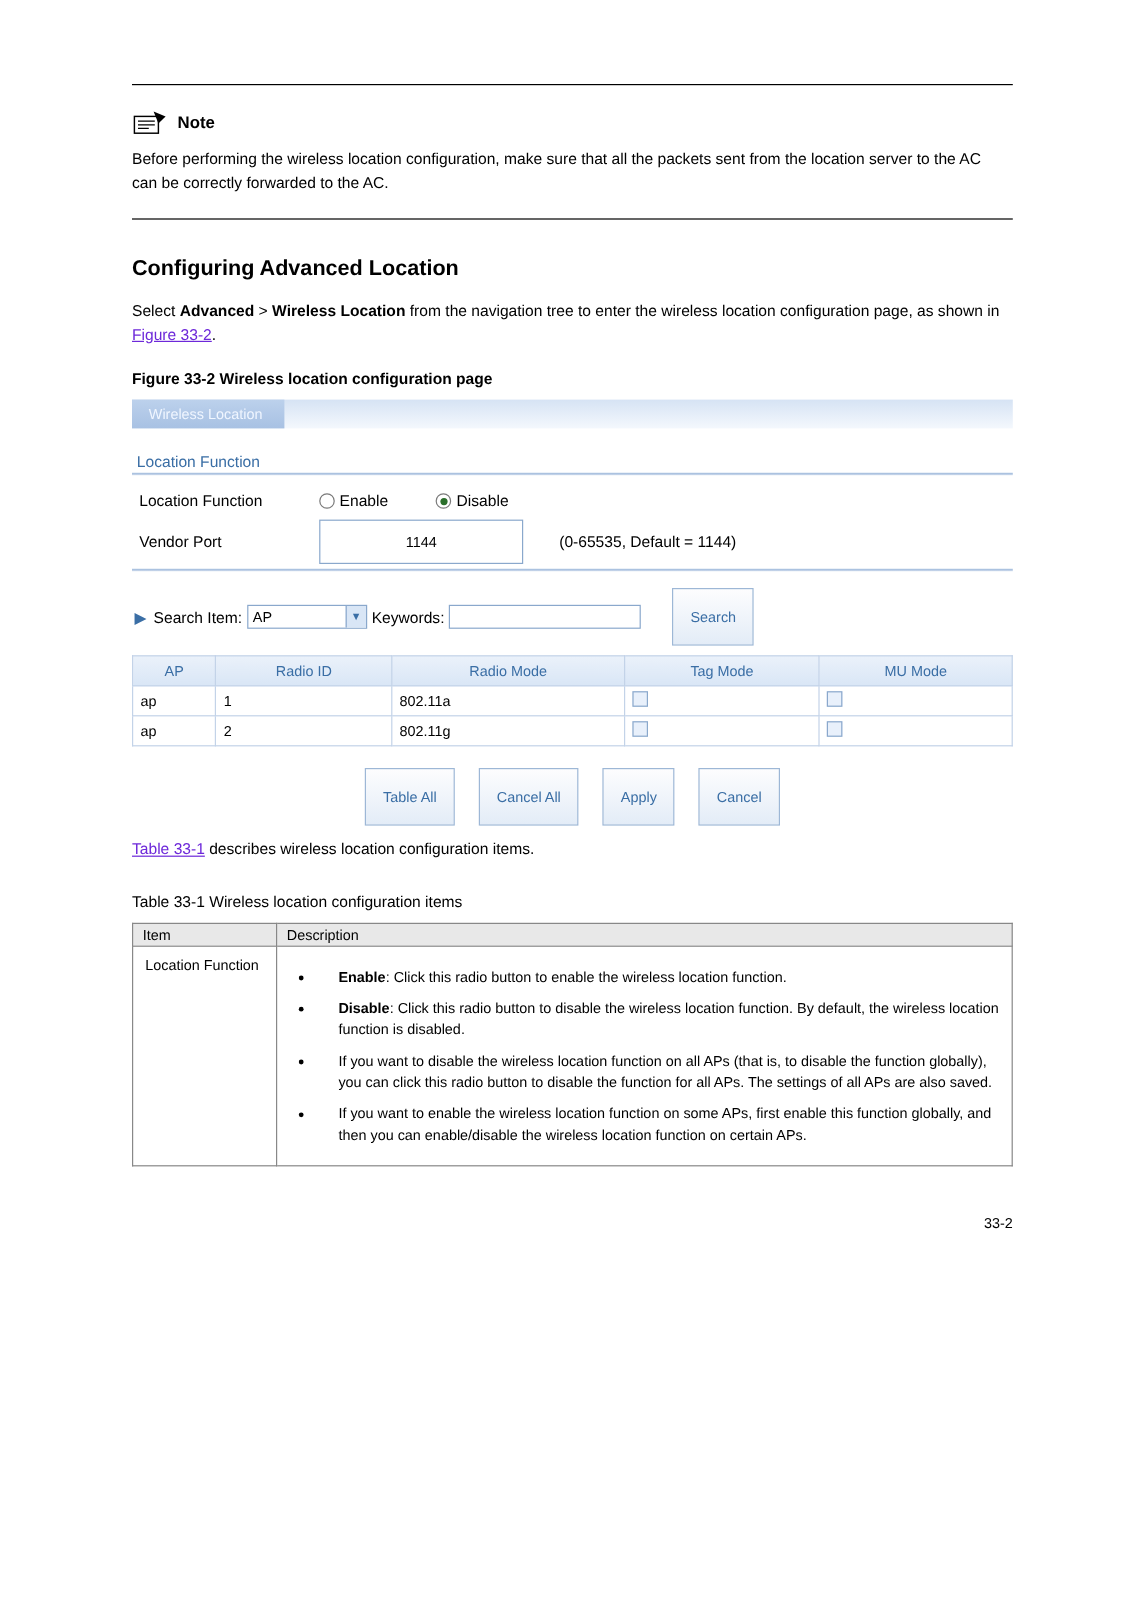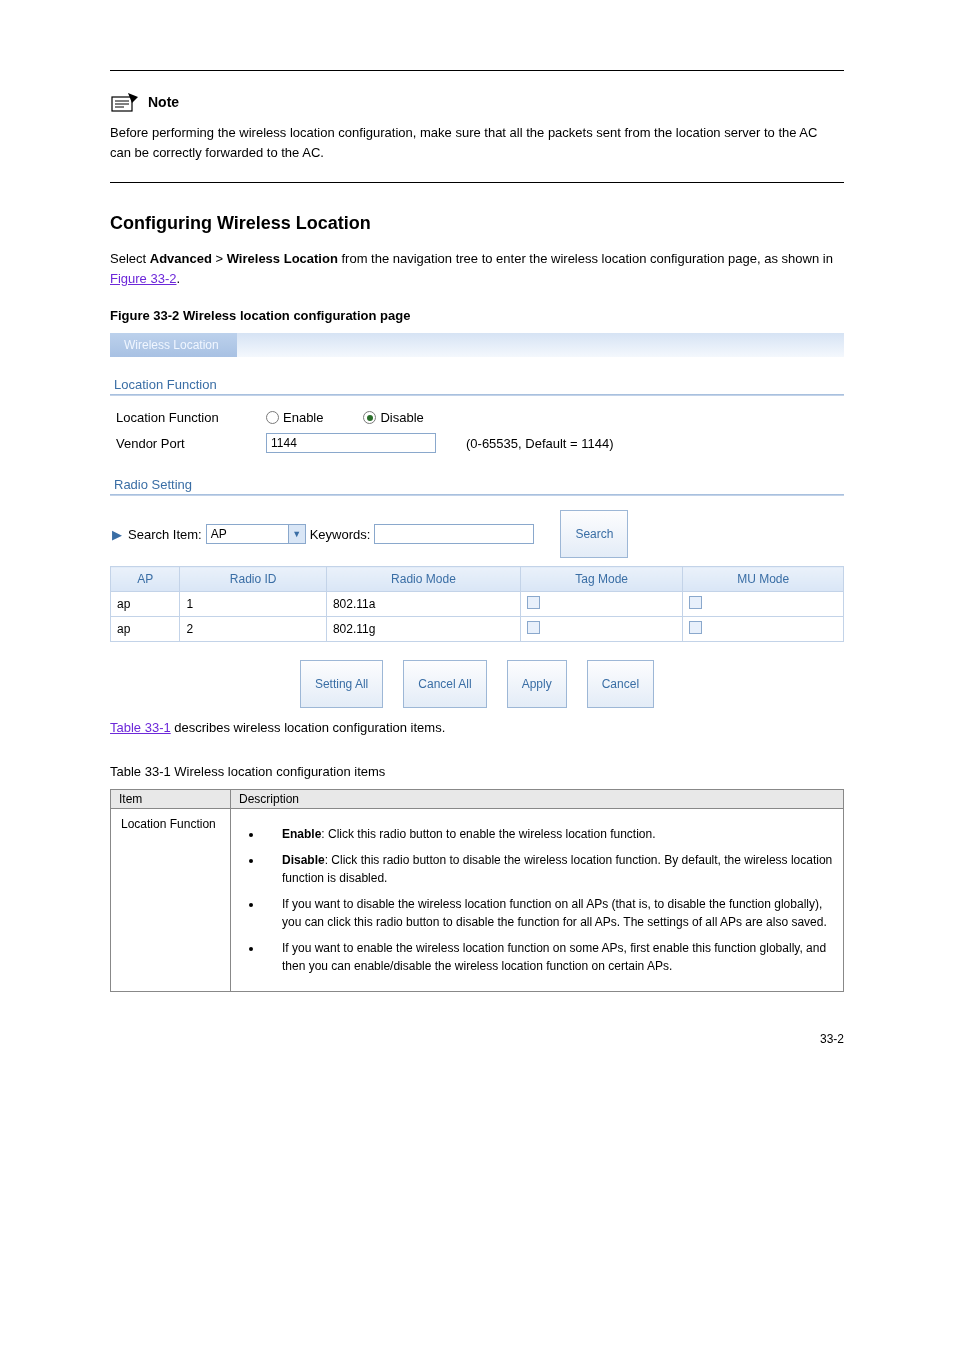--- a/index.html
+++ b/index.html
@@ -27,21 +27,21 @@
   .widget-tab { background: linear-gradient(#bcd1ec,#a8c1e3); color:#f0f6ff; }
   .widget-body { background: #fff; }
   .sub-h { color: #3a6ea5; font-size: 13px; margin: 20px 0 2px 4px; }
   .sub-hr { height:2px; background: linear-gradient(#9cb8da,#cfdbed); margin-bottom:10px; }
   .form-row { display: flex; align-items: center; gap: 10px; padding: 4px 6px; }
   .form-label { width: 140px; }
   .radio-group { display:flex; gap:40px; align-items:center; }
   .radio-opt { display:flex; align-items:center; gap:4px; }
   .radio-circle { width:13px; height:13px; border:1px solid #7a7a7a; border-radius:50%; display:inline-flex; align-items:center; justify-content:center; background:#fff; }
   .radio-dot { width:6px; height:6px; border-radius:50%; background:#2a6e2a; }
-  .text-input { border:1px solid #8aa8cc; height:20px; width:170px; padding:1px 4px; font-size:12px; }
+  .text-input { border:1px solid #8aa8cc; height:37px; width:170px; padding:1px 4px; font-size:12px;text-align:center; }
   .hint { color:#000; margin-left:20px; }
   .search-row { display:flex; align-items:center; gap:4px; padding:4px 2px; }
   .tri { color:#3a6ea5; margin-right:2px; }
   .combo { position:relative; display:inline-flex; align-items:center; border:1px solid #8aa8cc; height:20px; width:100px; background:#fff; }
   .combo span.val { padding:1px 4px; font-size:12px; }
   .combo .arrow { position:absolute; right:0; top:0; width:17px; height:100%; background:#d9e6f6; border-left:1px solid #8aa8cc; display:flex; align-items:center; justify-content:center; color:#3a6ea5; font-size:9px; }
   .kw-input { border:1px solid #8aa8cc; height:20px; width:160px; padding:1px 4px; font-size:12px; }
   .btn { border:1px solid #9db7d6; background:linear-gradient(#fdfdfe,#e3ecf7); color:#3a6ea5; padding:16px 14px; font-size:12px; cursor:pointer; }
   .table { width:100%; border-collapse:collapse; margin-top:4px; }
   .table th { background:linear-gradient(#eaf1fa,#d9e6f6); color:#3a6ea5; font-weight:normal; font-size:12px; border:1px solid #c3d3e8; padding:5px 4px; text-align:center; }
@@ -72,21 +72,21 @@
       <line x1="5" y1="16" x2="14" y2="16" stroke="#000" stroke-width="1"></line>
       <path d="M18 2 L28 6 L22 12 Z" fill="#000"></path>
     </svg>
   </span>
   <span class="note-text">Note</span>
 </div>
 <p class="note-body">Before performing the wireless location configuration, make sure that all the packets sent from the location server to the AC can be correctly forwarded to the AC.</p>
 
 <div class="hr-line"></div>
 
-<h2 class="section-heading">Configuring Wireless Location</h2>
+<h2 class="section-heading">Configuring Advanced Location</h2>
 
 <p class="body-text">
   <span>Select </span><b>Advanced</b><span> &gt; </span><b>Wireless Location</b><span> from the navigation tree to enter the wireless location configuration page, as shown in </span><span class="link">Figure 33-2</span><span>.</span>
 </p>
 
 <p class="fig-caption">Figure 33-2 Wireless location configuration page</p>
 
 <div class="widget">
   <div style="background:linear-gradient(#d6e3f4,#f4f8fd); height:24px; display:flex; align-items:flex-end;">
     <div class="widget-tab">Wireless Location</div>
@@ -111,21 +111,20 @@
         </label>
       </div>
     </div>
 
     <div class="form-row">
       <div class="form-label">Vendor Port</div>
       <input class="text-input" value="1144" style="">
       <span class="hint">(0-65535, Default = 1144)</span>
     </div>
 
-    <div class="sub-h">Radio Setting</div>
     <div class="sub-hr"></div>
 
     <div class="search-row">
       <span class="tri">▶</span>
       <span>Search Item:</span>
       <div class="combo">
         <span class="val">AP</span>
         <span class="arrow">▼</span>
       </div>
       <span>Keywords:</span>
@@ -156,21 +155,21 @@
           <td>ap</td>
           <td>2</td>
           <td>802.11g</td>
           <td style="text-align:left;"><span class="checkbox"></span></td>
           <td style="text-align:left;"><span class="checkbox"></span></td>
         </tr>
       </tbody>
     </table>
 
     <div class="btn-row">
-      <button class="btn">Setting All</button>
+      <button class="btn">Table All</button>
       <button class="btn">Cancel All</button>
       <button class="btn">Apply</button>
       <button class="btn">Cancel</button>
     </div>
   </div>
 </div>
 
 <p class="body-text">
   <span class="link">Table 33-1</span><span> describes wireless location configuration items.</span>
 </p>

